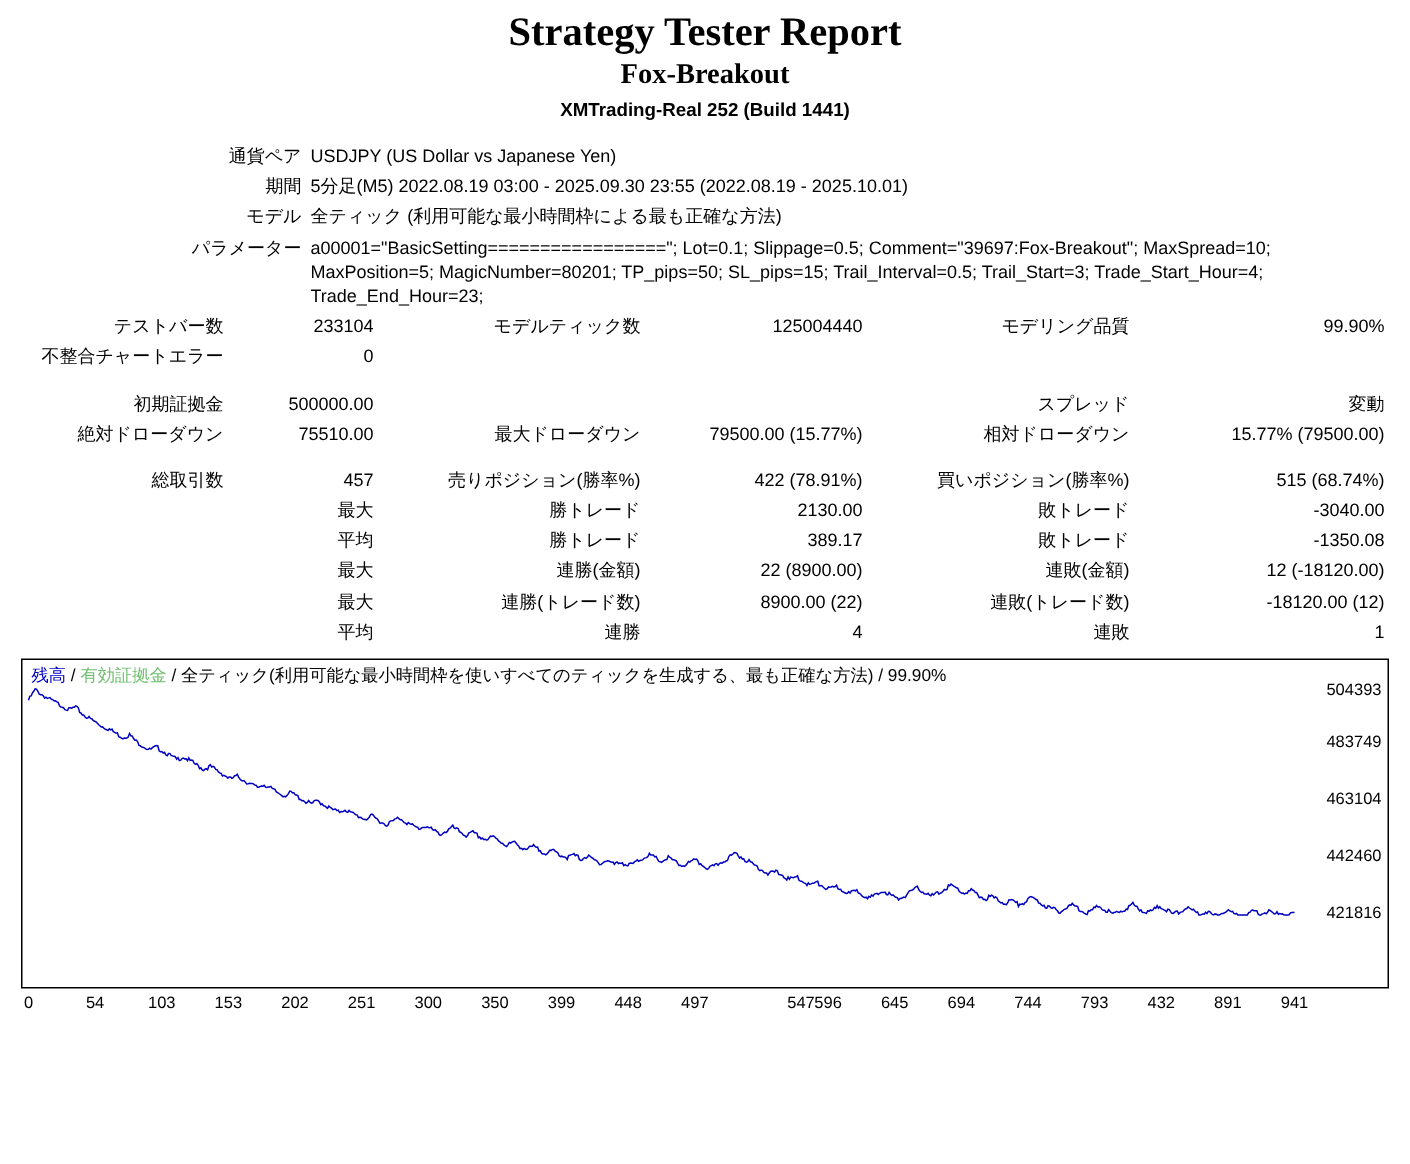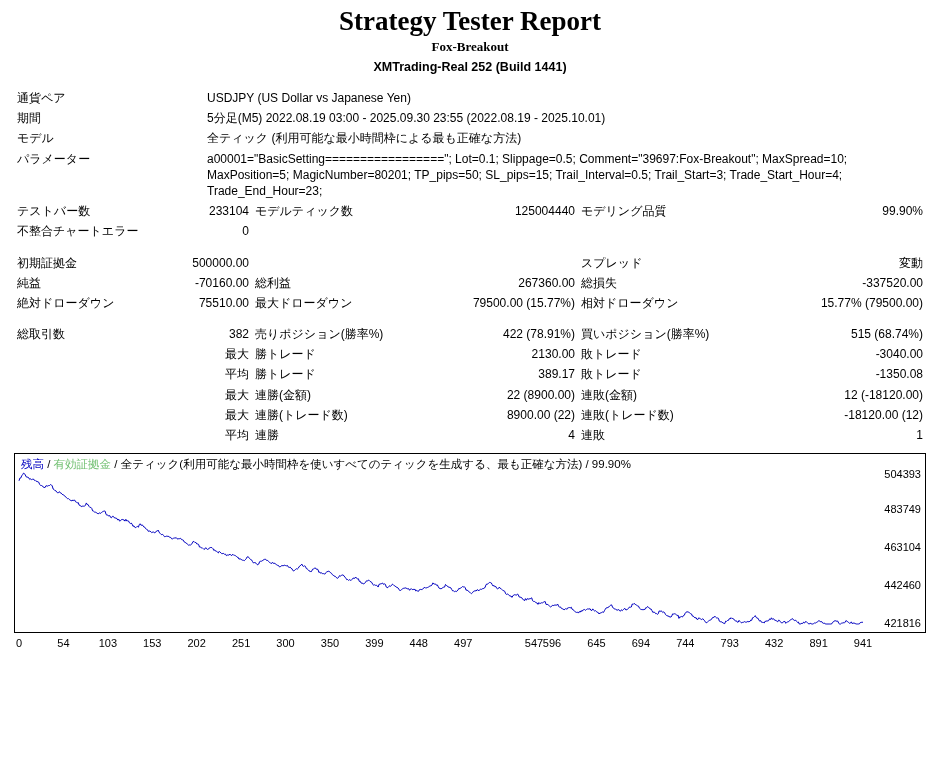--- a/index.html
+++ b/index.html
@@ -26,21 +26,21 @@
     text-align: center;
     font-family: "Liberation Serif", serif;
     font-size: 27px;
     font-weight: bold;
     margin-top: 6px;
     letter-spacing: 0px;
   }
   .subtitle {
     text-align: center;
     font-family: "Liberation Serif", serif;
-    font-size: 13px;
+    font-size: 19px;
     font-weight: bold;
     margin-top: 2px;
   }
   .server {
     text-align: center;
     font-family: "Liberation Sans", sans-serif;
     font-size: 12.5px;
     font-weight: bold;
     margin-top: 5px;
   }
@@ -48,37 +48,37 @@
     width: 912px;
     border-collapse: collapse;
     table-layout: fixed;
     font-size: 12px;
   }
   table.report td {
     padding: 2px 3px;
     vertical-align: top;
     line-height: 1.35;
   }
-  .lbl { text-align: left; white-space: nowrap; }
+  .lbl { text-align: right; white-space: nowrap; }
   .val { text-align: right; white-space: nowrap; }
   .valleft { text-align: left; }
   .spacer td { height: 7px; padding: 0; }
   .head-block { margin-top: 14px; }
   .params-val {
     text-align: left;
     line-height: 1.35;
     white-space: normal;
   }
 
   
   .chart-wrap {
     position: relative;
     margin-top: 8px;
     width: 912px;
-    height: 180px;
+    height: 220px;
     border: 1px solid #000000;
     box-sizing: border-box;
     background: #ffffff;
   }
   .chart-legend {
     position: absolute;
     top: 3px;
     left: 6px;
     font-size: 11.5px;
     white-space: nowrap;
@@ -198,41 +198,33 @@
     <tbody>
       <tr>
         <td class="lbl">初期証拠金</td>
         <td class="val">500000.00</td>
         <td></td>
           <td></td>
         <td class="lbl">スプレッド</td>
         <td class="val">変動</td>
       </tr>
       <tr>
-        <td class="lbl">純益</td>
-        <td class="val">-70160.00</td>
-        <td class="lbl">総利益</td>
-        <td class="val">267360.00</td>
-        <td class="lbl">総損失</td>
-        <td class="val">-337520.00</td>
-      </tr>
-      <tr>
         <td class="lbl">絶対ドローダウン</td>
         <td class="val">75510.00</td>
         <td class="lbl">最大ドローダウン</td>
         <td class="val">79500.00 (15.77%)</td>
         <td class="lbl">相対ドローダウン</td>
         <td class="val">15.77% (79500.00)</td>
       </tr>
       <tr class="spacer">
           <td colspan="6"></td>
         </tr>
       <tr>
         <td class="lbl">総取引数</td>
-        <td class="val">382</td>
+        <td class="val">457</td>
         <td class="lbl">売りポジション(勝率%)</td>
         <td class="val">422 (78.91%)</td>
         <td class="lbl">買いポジション(勝率%)</td>
         <td class="val">515 (68.74%)</td>
       </tr>
       <tr>
         <td></td>
         <td class="val">最大</td>
         <td class="lbl">勝トレード</td>
         <td class="val">2130.00</td>

